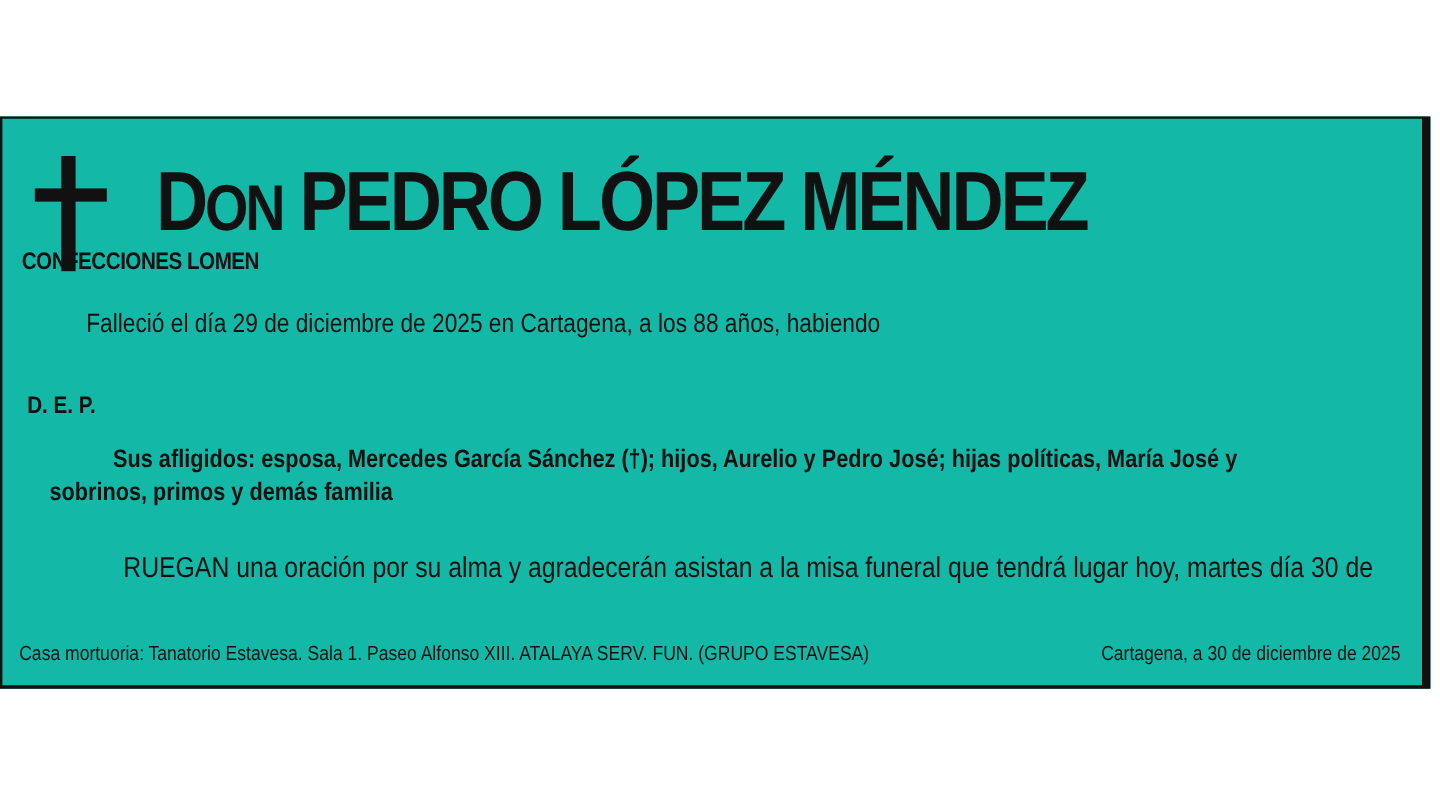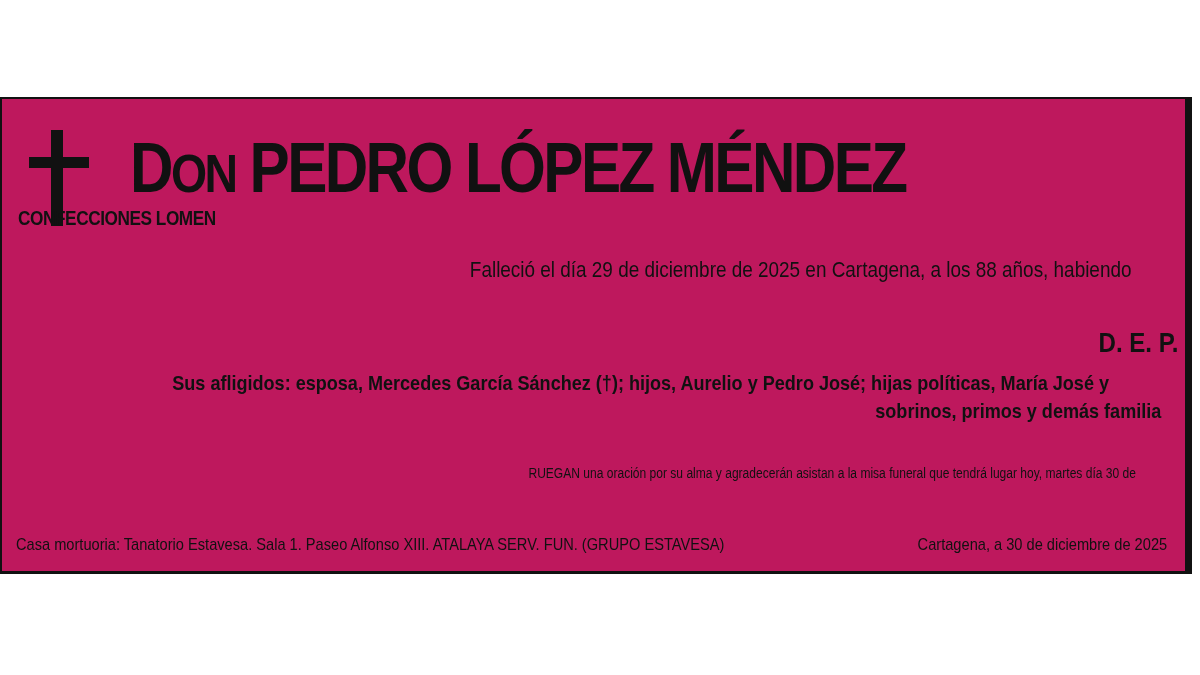--- a/index.html
+++ b/index.html
@@ -19,21 +19,21 @@
       position: absolute;
       left: 0;
       top: 97px;
       width: 1192px;
       height: 477px;
       border-top: 2px solid #111;
       border-left: 2px solid #111;
       border-bottom: 3px solid #111;
       border-right: 7px solid #111;
       box-sizing: border-box;
-      background: #be185d;
+      background: #14b8a6;
     }
     .cross {
       position: absolute;
       left: 27px;
       top: 31px;
       width: 60px;
       height: 96px;
     }
     .cross .v {
       position: absolute;
@@ -77,47 +77,47 @@
       font-size: 20px;
       letter-spacing: -0.5px;
     }
     .company span {
       display: inline-block;
       transform: scaleX(0.86);
       margin-left: 0;
     }
     .center-text {
       position: absolute;
-      left: 0;
+      left: 16px;
       width: 100%;
-      text-align: right;
+      text-align: left;
     }
     .death {
       top: 156px;
       font-size: 22px;
       line-height: 29px;
     }
     .death span { display: inline-block; transform: scaleX(0.86); }
     .dep {
       top: 228px;
-      font-size: 28px;
+      font-size: 20px;
       font-weight: bold;
     }
     .dep span { display: inline-block; transform: scaleX(0.86); }
     .family {
       top: 270px;
       font-size: 21px;
       font-weight: bold;
       line-height: 28px;
     }
-    .family div { white-space: nowrap; margin-left: 16px; }
+    .family div { white-space: nowrap; }
     .family span { display: inline-block; transform: scaleX(0.86); }
     .request {
       top: 360px;
-      font-size: 14px;
+      font-size: 24px;
       line-height: 29px;
     }
     .request div { white-space: nowrap; }
     .request span { display: inline-block; transform: scaleX(0.86); }
     .footer-left {
       position: absolute;
       left: 14px;
       top: 436px;
       font-size: 17px;
       white-space: nowrap;

